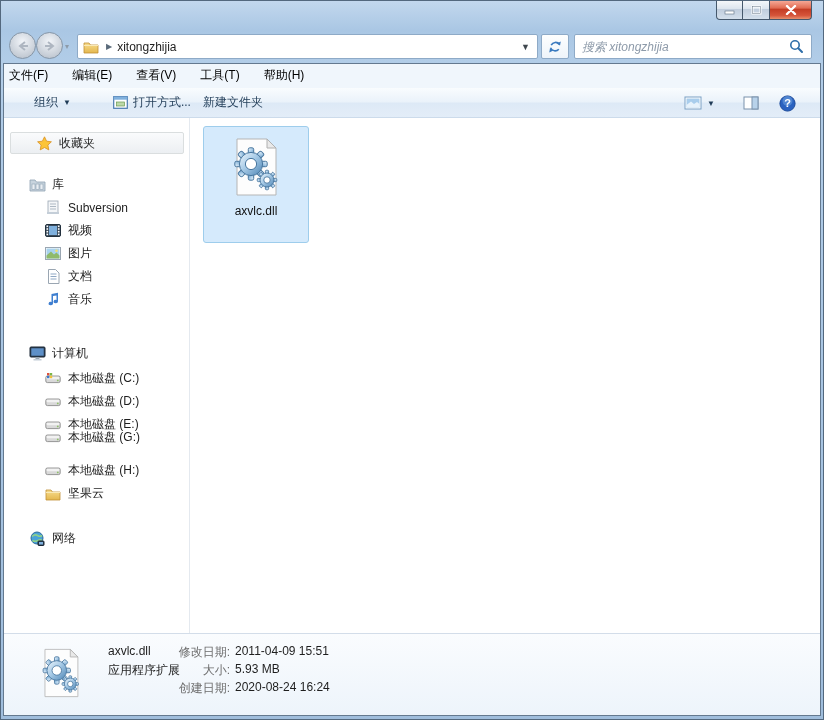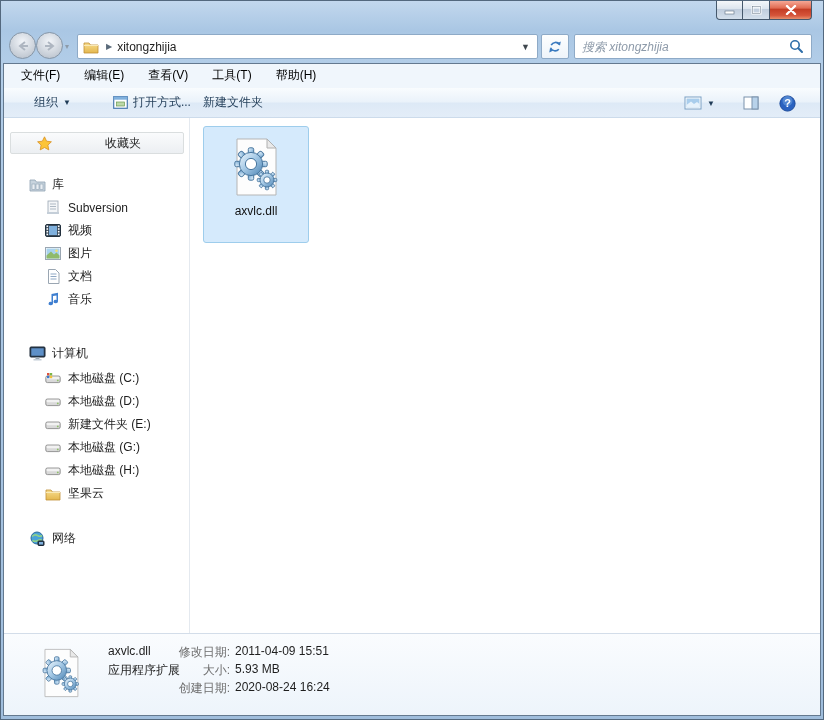--- a/index.html
+++ b/index.html
@@ -41,42 +41,42 @@
   .search-input { flex:1; border:none; outline:none; height:21px; margin-left:7px;
     font:italic 12px "Liberation Sans",sans-serif; color:#333; background:transparent; }
   .search-input::placeholder { color:#8d9aa9; font-style:italic; }
   .search-mag { margin-right:7px; }
 
   
   .frame { position:absolute; left:4px; top:64px; width:816px; height:651px;
     background:#fff; box-shadow:0 0 0 1px #64798f; }
 
   .menubar { position:absolute; left:0; top:0; width:816px; height:24px;
-    background:#f0f6fc; border-bottom:1px solid #f0f6fc; display:flex; align-items:center; padding-left:12px; }
+    background:#f0f6fc; border-bottom:1px solid #f0f6fc; display:flex; align-items:center; }
   .menubar .mitem { margin-right:14px; padding:2px 5px; color:#000; }
 
   .toolbar { position:absolute; left:0; top:24px; width:816px; height:30px;
     background:linear-gradient(#f9fcfe,#eaf2fa 48%,#dde9f6 52%,#e3edf8);
     border-bottom:1px solid #ccdbeb; display:flex; }
   .tbtn { display:flex; align-items:center; color:#1f3b57; padding:3px 6px; }
   .tb-organize { margin-left:24px; }
   .tb-openwith { margin-left:30px; }
   .tb-newfolder { }
   .tb-caret { font-size:8px; color:#1f3b57; margin-left:5px; }
   .tb-right { position:absolute; right:18px; top:0; height:30px; display:flex; align-items:center; }
   .tb-gap { width:16px; }
 
   
   .bodyarea { position:absolute; left:0; top:54px; width:816px; height:515px; background:#fff; }
   .sidebar { position:absolute; left:0; top:0; width:185px; height:515px; }
   .sb-divider { position:absolute; left:185px; top:0; width:1px; height:515px; background:#e4e9ef; }
 
   .fav-band { position:absolute; left:6px; top:14px; width:174px; height:22px;
     background:linear-gradient(#fafbfc,#eceff2); border:1px solid #dadedf; border-radius:2px;
-    display:flex; align-items:center;gap:46px; }
+    display:flex; align-items:center; }
   .sb-row { position:absolute; height:21px; display:flex; align-items:center; white-space:nowrap; }
   .sb-ico { width:18px; display:flex; justify-content:center; margin-right:6px; flex:none; }
   .indent1 { left:24px; } .indent2 { left:40px; }
 
   
   .mainpane { position:absolute; left:186px; top:0; width:630px; height:515px; }
   .tile { position:absolute; left:13px; top:8px; width:106px; height:117px;
     background:#d5eafc; border:1px solid #9ecdec; border-radius:3px; text-align:center; }
   .tile svg { margin-top:8px; }
   .tile-label { margin-top:2px; color:#111; }
@@ -369,23 +369,23 @@
               </svg>
             </span>
           <span>本地磁盘 (D:)</span>
         </div>
         <div class="sb-row indent2" style="top:296px">
           <span class="sb-ico">
               <svg width="16" height="16">
                 <use href="#driveicon"></use>
               </svg>
             </span>
-          <span>新建文件夹 (E:)</span>
-        </div>
-        <div class="sb-row indent2" style="top:319px">
+          <span>本地磁盘 (E:)</span>
+        </div>
+        <div class="sb-row indent2" style="top:309px">
           <span class="sb-ico">
               <svg width="16" height="16">
                 <use href="#driveicon"></use>
               </svg>
             </span>
           <span>本地磁盘 (G:)</span>
         </div>
         <div class="sb-row indent2" style="top:342px">
           <span class="sb-ico">
               <svg width="16" height="16">

